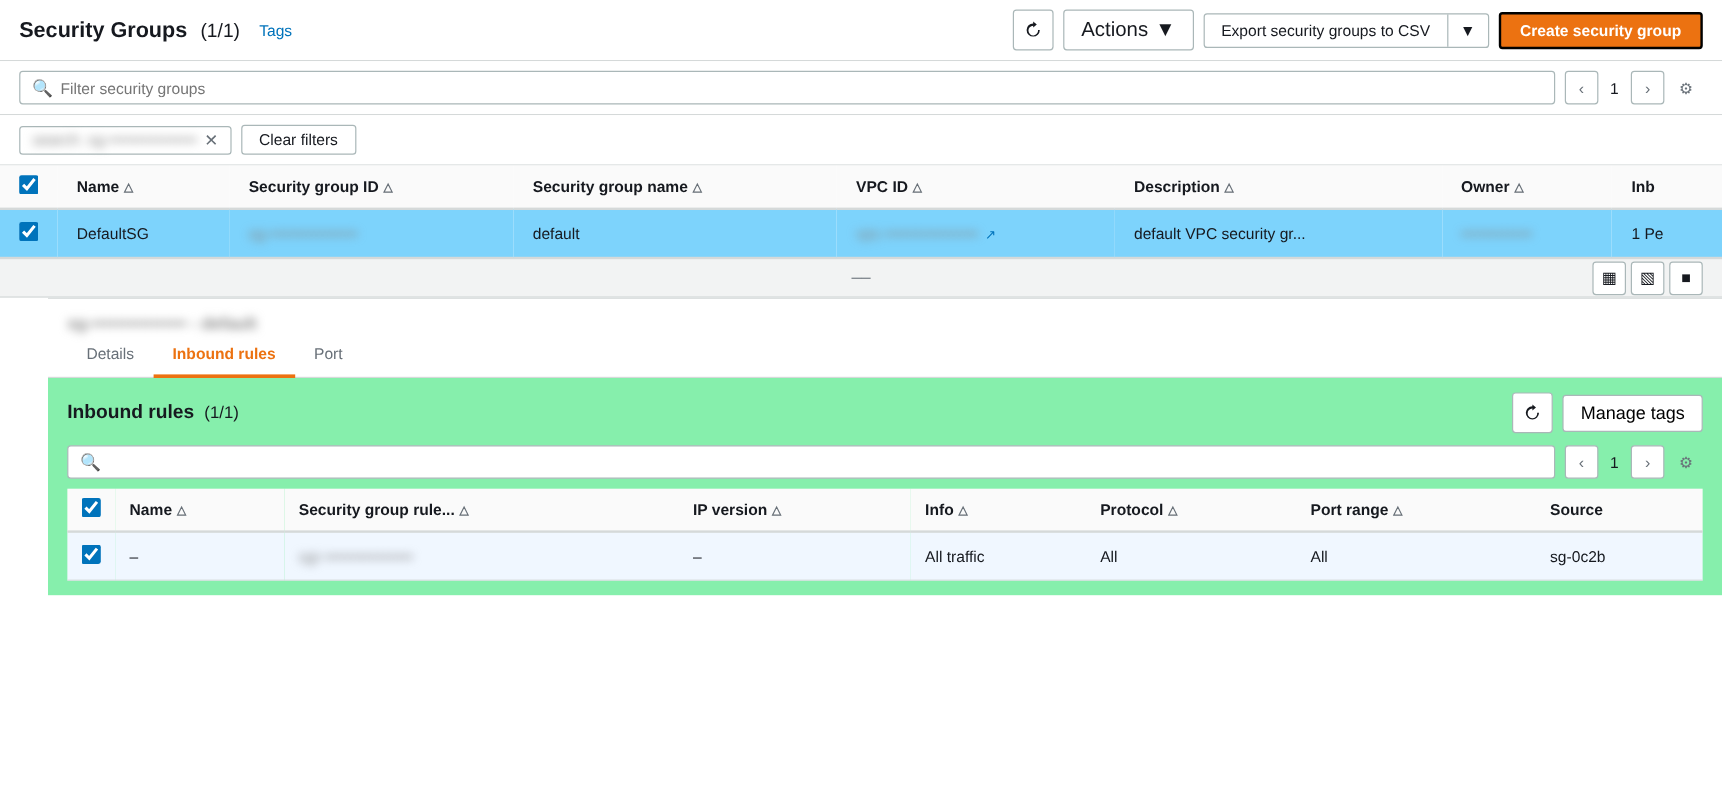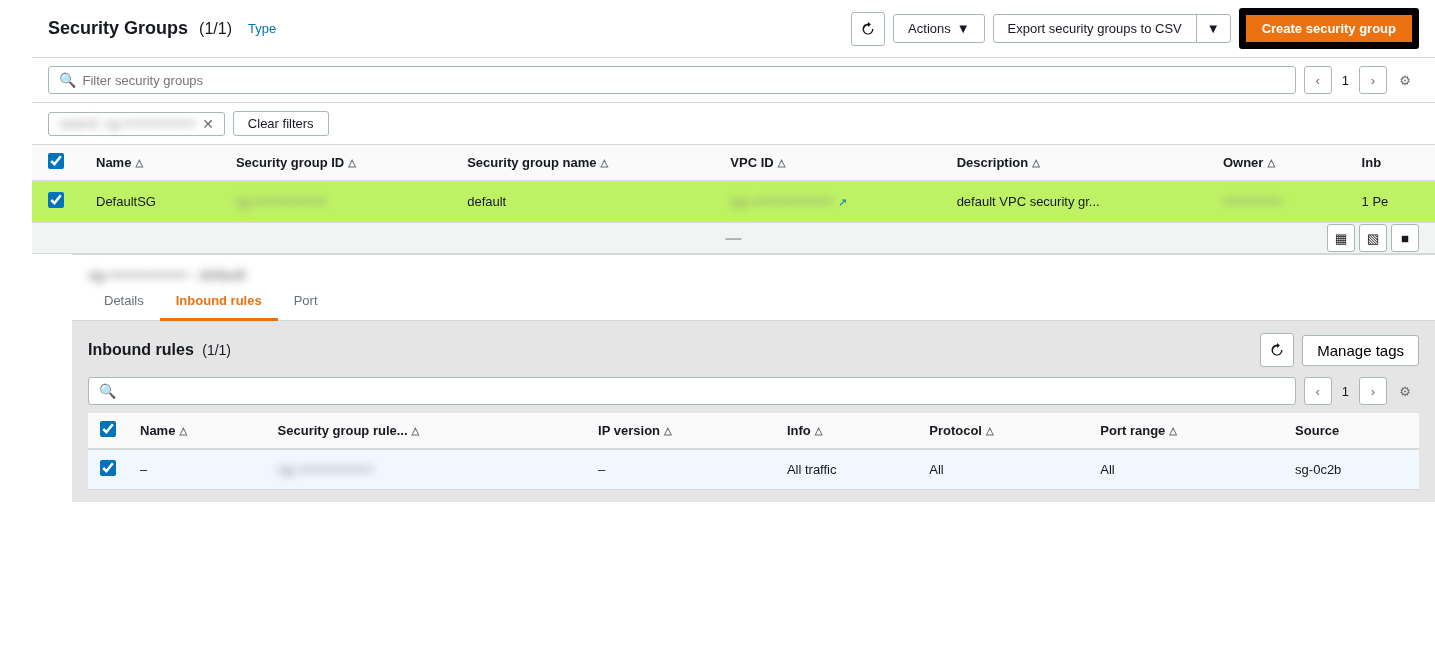--- a/index.html
+++ b/index.html
@@ -1,46 +1,46 @@
 <!DOCTYPE html>
 <html><head>
   <meta charset="utf-8">
   <style>
     * { box-sizing: border-box; margin: 0; padding: 0; }
     body { font-family: 'Amazon Ember', Arial, sans-serif; font-size: 13px; background: #f2f3f3; color: #16191f; }
 
-    .page-wrapper { width: 1435px; min-height: 661px; background: #fff; display: flex; flex-direction: column; overflow: hidden; padding-left: 32px; }
+    .page-wrapper { width: 1435px; min-height: 661px; background: #fff; display: flex; flex-direction: column; overflow: hidden; }
 
     
     .header-bar {
       display: flex; align-items: center; padding: 8px 16px; background: #fff;
       border-bottom: 1px solid #d5d9d9; gap: 8px;
     }
     .header-title { font-size: 18px; font-weight: 700; color: #16191f; white-space: nowrap; }
     .header-info-link { color: #0073bb; font-size: 13px; margin-left: 8px; cursor: pointer; text-decoration: none; }
     .header-spacer { flex: 1; }
     .icon-btn {
       display: flex; align-items: center; justify-content: center;
       width: 34px; height: 34px; border: 1px solid #aab7b8; border-radius: 3px;
       background: #fff; cursor: pointer;
     }
     .btn-actions {
       display: flex; align-items: center; gap: 6px;
       padding: 6px 14px; border: 1px solid #aab7b8; border-radius: 3px;
-      background: #fff; cursor: pointer; font-size: 13px; color: #16191f;
+      background: #fff; cursor: pointer; font-size: 17px; color: #16191f;
     }
     .btn-export {
       display: flex; align-items: center; gap: 0;
       border: 1px solid #aab7b8; border-radius: 3px;
       background: #fff; cursor: pointer; font-size: 13px; color: #16191f;
     }
     .btn-export-label { padding: 6px 14px; }
     .btn-export-caret { padding: 6px 10px; border-left: 1px solid #aab7b8; }
     .btn-create {
-      padding: 6px 16px; background: #ec7211; color: #fff; border: 7px solid #000000;
+      padding: 6px 16px; background: #ec7211; color: #fff; border: 2px solid #000000;
       border-radius: 3px; cursor: pointer; font-size: 13px; font-weight: 600; white-space: nowrap;
     }
 
     
     .filter-bar {
       display: flex; align-items: center; padding: 8px 16px; background: #fff;
       border-bottom: 1px solid #d5d9d9; gap: 8px;
     }
     .search-wrapper {
       flex: 1; display: flex; align-items: center; border: 1px solid #aab7b8;
@@ -81,21 +81,21 @@
     }
 
     
     .main-table { width: 100%; border-collapse: collapse; background: #fff; }
     .main-table th {
       padding: 8px 16px; text-align: left; font-size: 13px; font-weight: 700;
       border-bottom: 2px solid #d5d9d9; background: #fafafa; white-space: nowrap;
     }
     .main-table th .th-inner { display: flex; align-items: center; gap: 4px; cursor: pointer; }
     .main-table td { padding: 10px 16px; font-size: 13px; border-bottom: 1px solid #d5d9d9; }
-    .main-table tr.selected { background: #bef264; }
+    .main-table tr.selected { background: #7dd3fc; }
     .sort-icon { color: #687078; font-size: 10px; }
     .link-blue { color: #0073bb; cursor: pointer; text-decoration: none; }
     .external-icon { font-size: 11px; color: #0073bb; margin-left: 2px; }
 
     
     .cb { width: 16px; height: 16px; accent-color: #0073bb; cursor: pointer; }
 
     
     .divider-section {
       background: #f2f3f3; border-top: 1px solid #d5d9d9; border-bottom: 1px solid #d5d9d9;
@@ -119,21 +119,21 @@
       display: flex; border-bottom: 1px solid #d5d9d9; padding: 0 16px;
       background: #fff;
     }
     .tab {
       padding: 10px 16px; font-size: 13px; cursor: pointer; color: #687078;
       border-bottom: 3px solid transparent; margin-bottom: -1px;
     }
     .tab.active { color: #ec7211; border-bottom: 3px solid #ec7211; font-weight: 600; }
 
     
-    .rules-section { background: #e5e5e5; padding: 12px 16px; }
+    .rules-section { background: #86efac; padding: 12px 16px; }
     .rules-header {
       display: flex; align-items: center; margin-bottom: 10px; gap: 8px;
     }
     .rules-title { font-size: 16px; font-weight: 700; flex: 1; }
     .btn-manage-tags {
       padding: 6px 14px; border: 1px solid #aab7b8; border-radius: 3px;
       background: #fff; cursor: pointer; font-size: 15px;
     }
     .btn-edit-inbound {
       padding: 6px 14px; border: 2px solid #ec7211; border-radius: 3px;
@@ -173,21 +173,21 @@
 </head>
 <body>
 
 <div class="page-wrapper">
 
   <div class="header-bar">
     <span class="header-title">
       <span>Security Groups</span>
       <span style="font-size:16px; font-weight:400; margin-left:6px;">(1/1)</span>
     </span>
-    <a class="header-info-link">Type</a>
+    <a class="header-info-link">Tags</a>
     <div class="header-spacer"></div>
     <button class="icon-btn" title="Refresh">
       <svg width="16" height="16" viewBox="0 0 16 16" fill="none">
           <path d="M13.5 8A5.5 5.5 0 1 1 8 2.5V1l3 2.5L8 6V4.5A4 4 0 1 0 12 8h1.5z" fill="#16191f"></path>
         </svg>
     </button>
     <button class="btn-actions">
       <span>Actions</span>
       <span>▼</span>
     </button>

